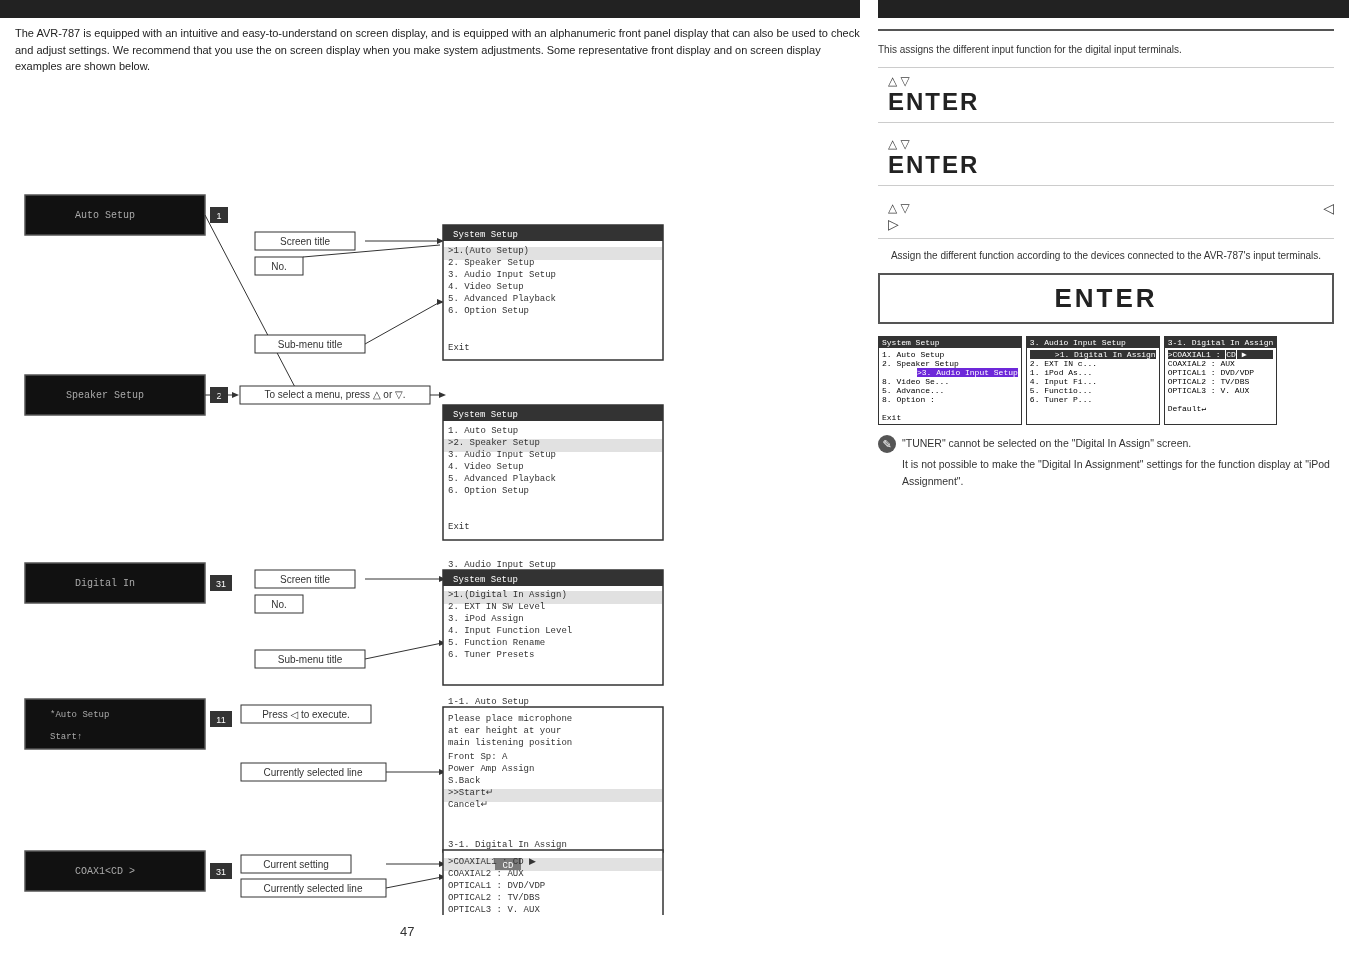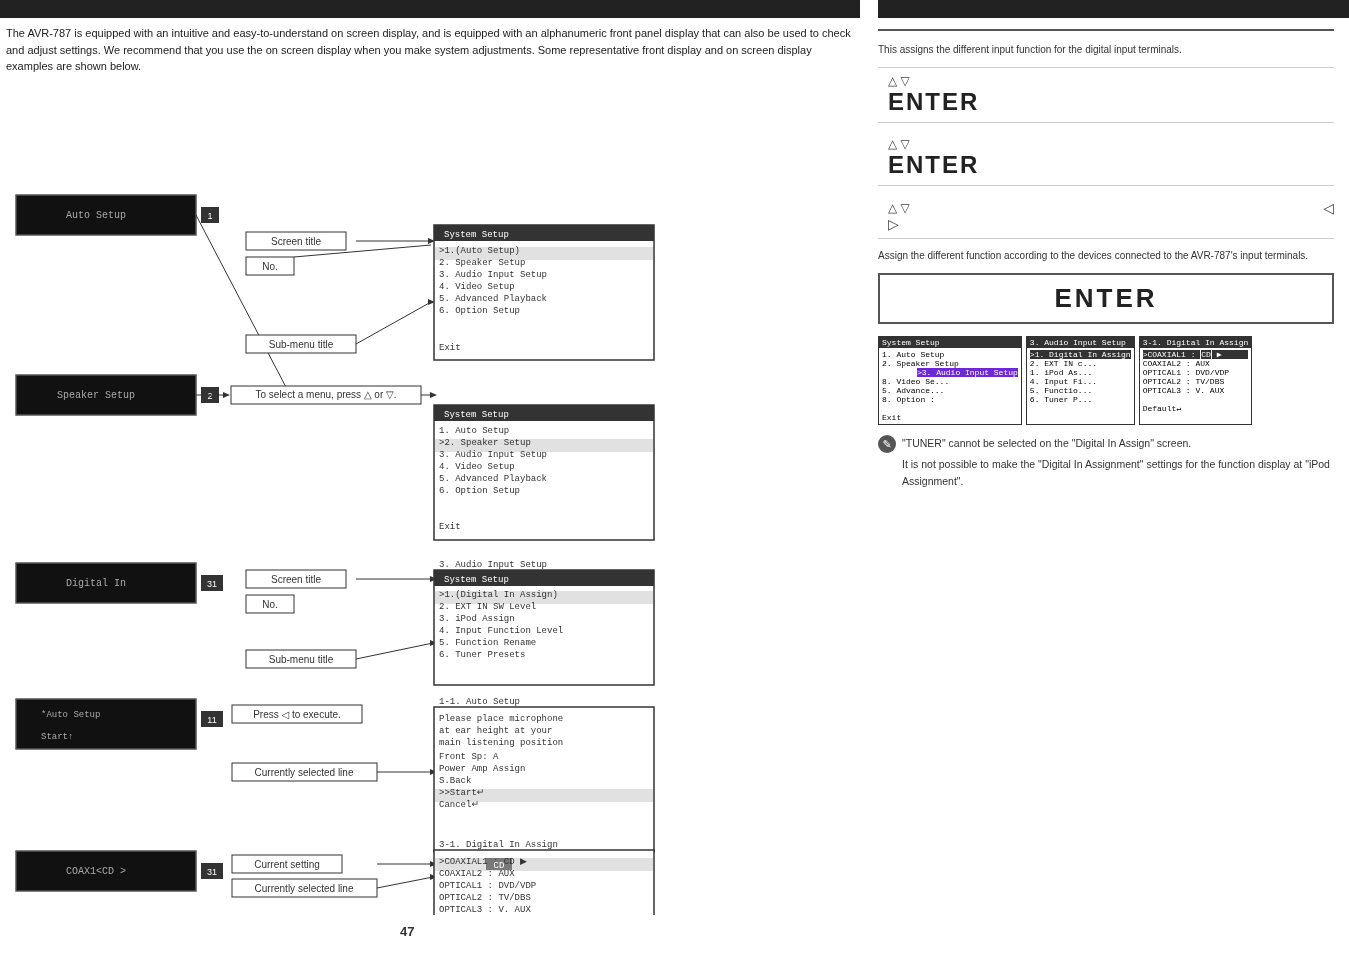--- a/index.html
+++ b/index.html
@@ -23,21 +23,21 @@
     .top-bar-right {
       position: absolute;
       top: 0; left: 878px;
       width: 471px; height: 18px;
       background: #222;
     }
 
     
     .left-panel {
       position: absolute;
-      top: 25px; left: 6px;
+      top: 25px; left: 15px;
       width: 845px;
       height: 910px;
     }
 
     .right-panel {
       position: absolute;
       top: 25px; left: 878px;
       width: 456px;
       height: 910px;
     }
@@ -78,21 +78,21 @@
       font-size: 10.5px;
       color: #333;
       line-height: 1.6;
     }
 
     .page-num {
       position: absolute;
       bottom: 15px;
       left: 400px;
       font-size: 13px;
-      font-weight: bold;
+      font-weight: normal;
       color: #333;
     }
 
     
     #left-diagram {
       width: 830px;
       height: 820px;
     }
   </style>
 </head>
@@ -288,21 +288,21 @@
   </div>
 
   <div class="enter-section" style="border-bottom:1px solid #ccc; padding: 6px 0 6px 10px;">
     <div style="display:flex; justify-content:space-between; align-items:center; width:100%;">
       <div class="nav-arrows" style="font-size:12px; color:#444;">△ ▽</div>
       <div style="font-size:14px; color:#444;">◁</div>
     </div>
     <div style="font-size:14px; color:#444;">▷</div>
   </div>
 
-  <p class="enter-desc" style="margin: 10px 0;">Assign the different function according to the devices connected to the AVR-787's input terminals.</p>
+  <p class="enter-desc" style="margin: 10px 8px; text-align: center;">Assign the different function according to the devices connected to the AVR-787's input terminals.</p>
 
   <div style="border: 2px solid #555; padding: 8px 0; text-align:center; margin-bottom:12px;">
     <div class="enter-label" style="font-size:26px; font-weight:bold; letter-spacing:3px; color:#222;">ENTER</div>
   </div>
 
   <div style="display:flex; gap:4px; margin-bottom:10px;">
 
     <div style="border:1.5px solid #333; font-family:'Courier New',monospace; font-size:8px; min-width:100px;">
       <div style="background:#333; color:#fff; padding:1px 3px;">System Setup</div>
       <div style="padding:2px 3px;">
@@ -313,21 +313,21 @@
         <div> 5. Advance...</div>
         <div> 8. Option :</div>
         <div>&nbsp;</div>
         <div>   Exit</div>
       </div>
     </div>
 
     <div style="border:1.5px solid #333; font-family:'Courier New',monospace; font-size:8px; min-width:100px;">
       <div style="background:#333; color:#fff; padding:1px 3px;">3. Audio Input Setup</div>
       <div style="padding:2px 3px;">
-        <div style="background:#333; color:#fff;">&gt;1. Digital In Assign</div>
+        <div style="background:#333; color:#fff;padding-left:25px;">&gt;1. Digital In Assign</div>
         <div> 2. EXT IN c...</div>
         <div> 1. iPod As...</div>
         <div> 4. Input Fi...</div>
         <div> 5. Functio...</div>
         <div> 6. Tuner P...</div>
       </div>
     </div>
 
     <div style="border:1.5px solid #333; font-family:'Courier New',monospace; font-size:8px; min-width:110px;">
       <div style="background:#333; color:#fff; padding:1px 3px;">3-1. Digital In Assign</div>

